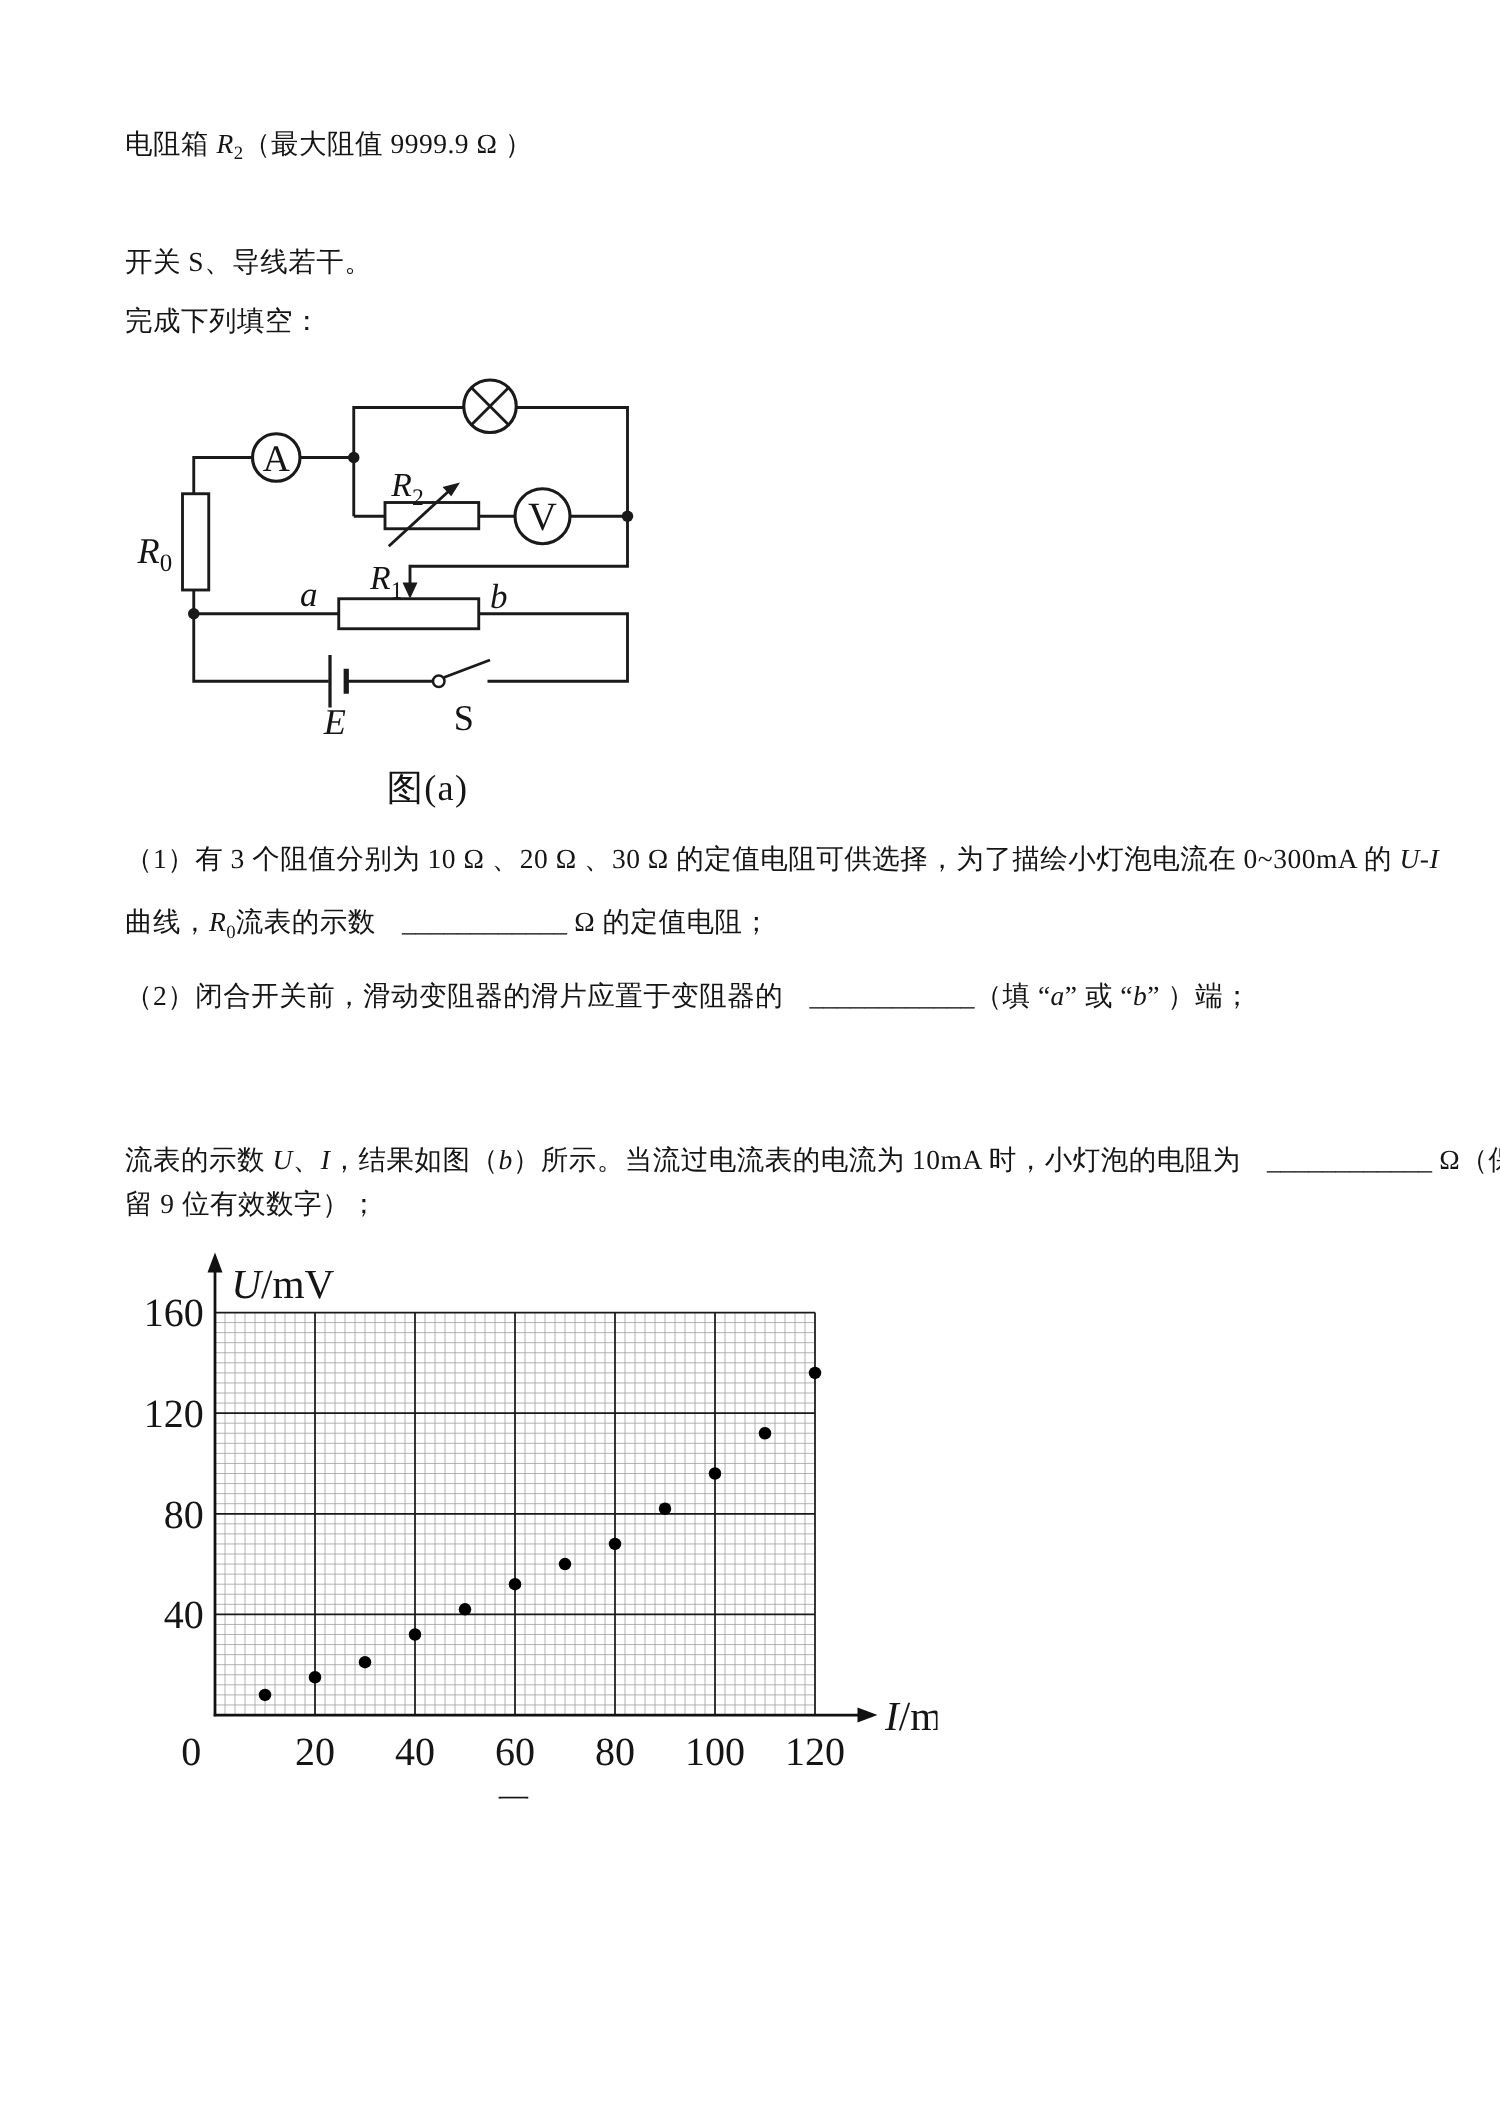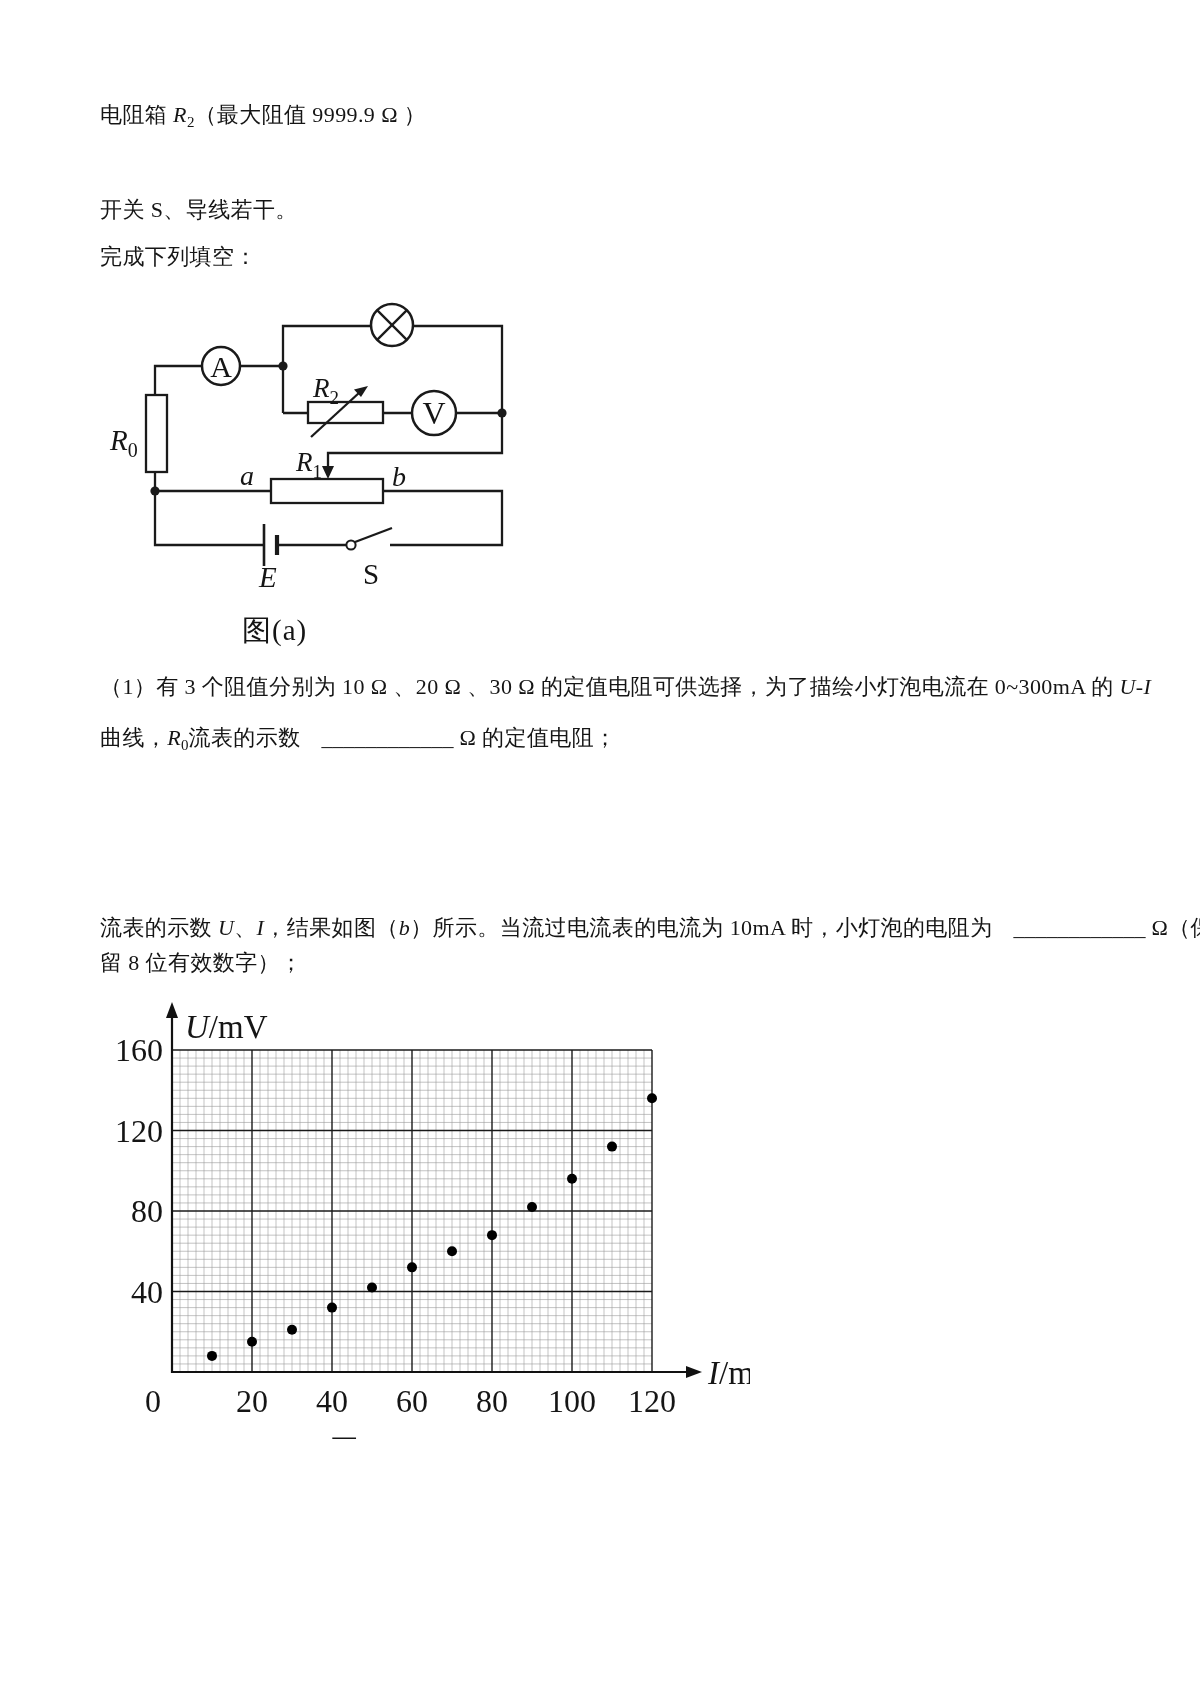--- a/index.html
+++ b/index.html
@@ -8,21 +8,21 @@
     font-family:"Liberation Serif","DejaVu Serif",serif;color:#151515;overflow:hidden;
   }
   .tline{
     position:absolute;left:100px;font-size:22px;line-height:1.25;
     white-space:nowrap;letter-spacing:0.4px;
   }
   .var{font-style:italic;font-family:"Liberation Serif","DejaVu Serif",serif;}
   .sub{font-size:15px;vertical-align:-5px;letter-spacing:0;}
   .blank{letter-spacing:0;margin-left:21px;}
   .caption{
-    position:absolute;font-size:29px;text-align:left;width:200px;
+    position:absolute;font-size:29px;text-align:center;width:200px;
     letter-spacing:1px;
   }
   svg text{font-family:"Liberation Serif","DejaVu Serif",serif;fill:#151515;}
   .cvar{font-style:italic;}
 </style>
 </head>
 <body>
 
 <div class="page">
 
@@ -82,23 +82,24 @@
     <circle cx="283" cy="366" r="4.6" fill="#1a1a1a"></circle>
     <circle cx="502" cy="413" r="4.6" fill="#1a1a1a"></circle>
     <circle cx="155" cy="491" r="4.6" fill="#1a1a1a"></circle>
   </svg>
 
   <div class="caption" style="left:242px;top:611px">图(a)</div>
 
   <div class="tline" style="top:673px"><span>（1）有 3 个阻值分别为 10 Ω 、20 Ω 、30 Ω 的定值电阻可供选择，为了描绘小灯泡电流在 0~300mA 的 </span><span class="var">U-I</span></div>
   <div class="tline" style="top:724px"><span>曲线，</span><span class="var">R</span><span class="sub">0</span><span>流表的示数</span><span class="blank">____________</span><span> Ω 的定值电阻；</span></div>
 
+  <div class="tline" style="top:783px"><span>（2）闭合开关前，滑动变阻器的滑片应置于变阻器的</span><span class="blank">____________</span><span>（填 “</span><span class="var">a</span><span>” 或 “</span><span class="var">b</span><span>” ）端；</span></div>
 
   <div class="tline" style="top:914px"><span>流表的示数 </span><span class="var">U</span><span>、</span><span class="var">I</span><span>，结果如图（</span><span class="var">b</span><span>）所示。当流过电流表的电流为 10mA 时，小灯泡的电阻为</span><span class="blank">____________</span><span> Ω（保</span></div>
-  <div class="tline" style="top:949px"><span>留 8 位有效数字）；</span></div>
+  <div class="tline" style="top:949px"><span>留 9 位有效数字）；</span></div>
 
   <svg id="chart-svg" style="position:absolute;left:90px;top:1000px" width="660" height="480" viewBox="90 1000 660 480">
   <line x1="180" y1="1050" x2="180" y2="1372" stroke="#9a9a9a" stroke-width="0.6"></line>
       <line x1="188" y1="1050" x2="188" y2="1372" stroke="#9a9a9a" stroke-width="0.6"></line>
       <line x1="196" y1="1050" x2="196" y2="1372" stroke="#9a9a9a" stroke-width="0.6"></line>
       <line x1="204" y1="1050" x2="204" y2="1372" stroke="#9a9a9a" stroke-width="0.6"></line>
       <line x1="212" y1="1050" x2="212" y2="1372" stroke="#9a9a9a" stroke-width="0.6"></line>
       <line x1="220" y1="1050" x2="220" y2="1372" stroke="#9a9a9a" stroke-width="0.6"></line>
       <line x1="228" y1="1050" x2="228" y2="1372" stroke="#9a9a9a" stroke-width="0.6"></line>
       <line x1="236" y1="1050" x2="236" y2="1372" stroke="#9a9a9a" stroke-width="0.6"></line>

